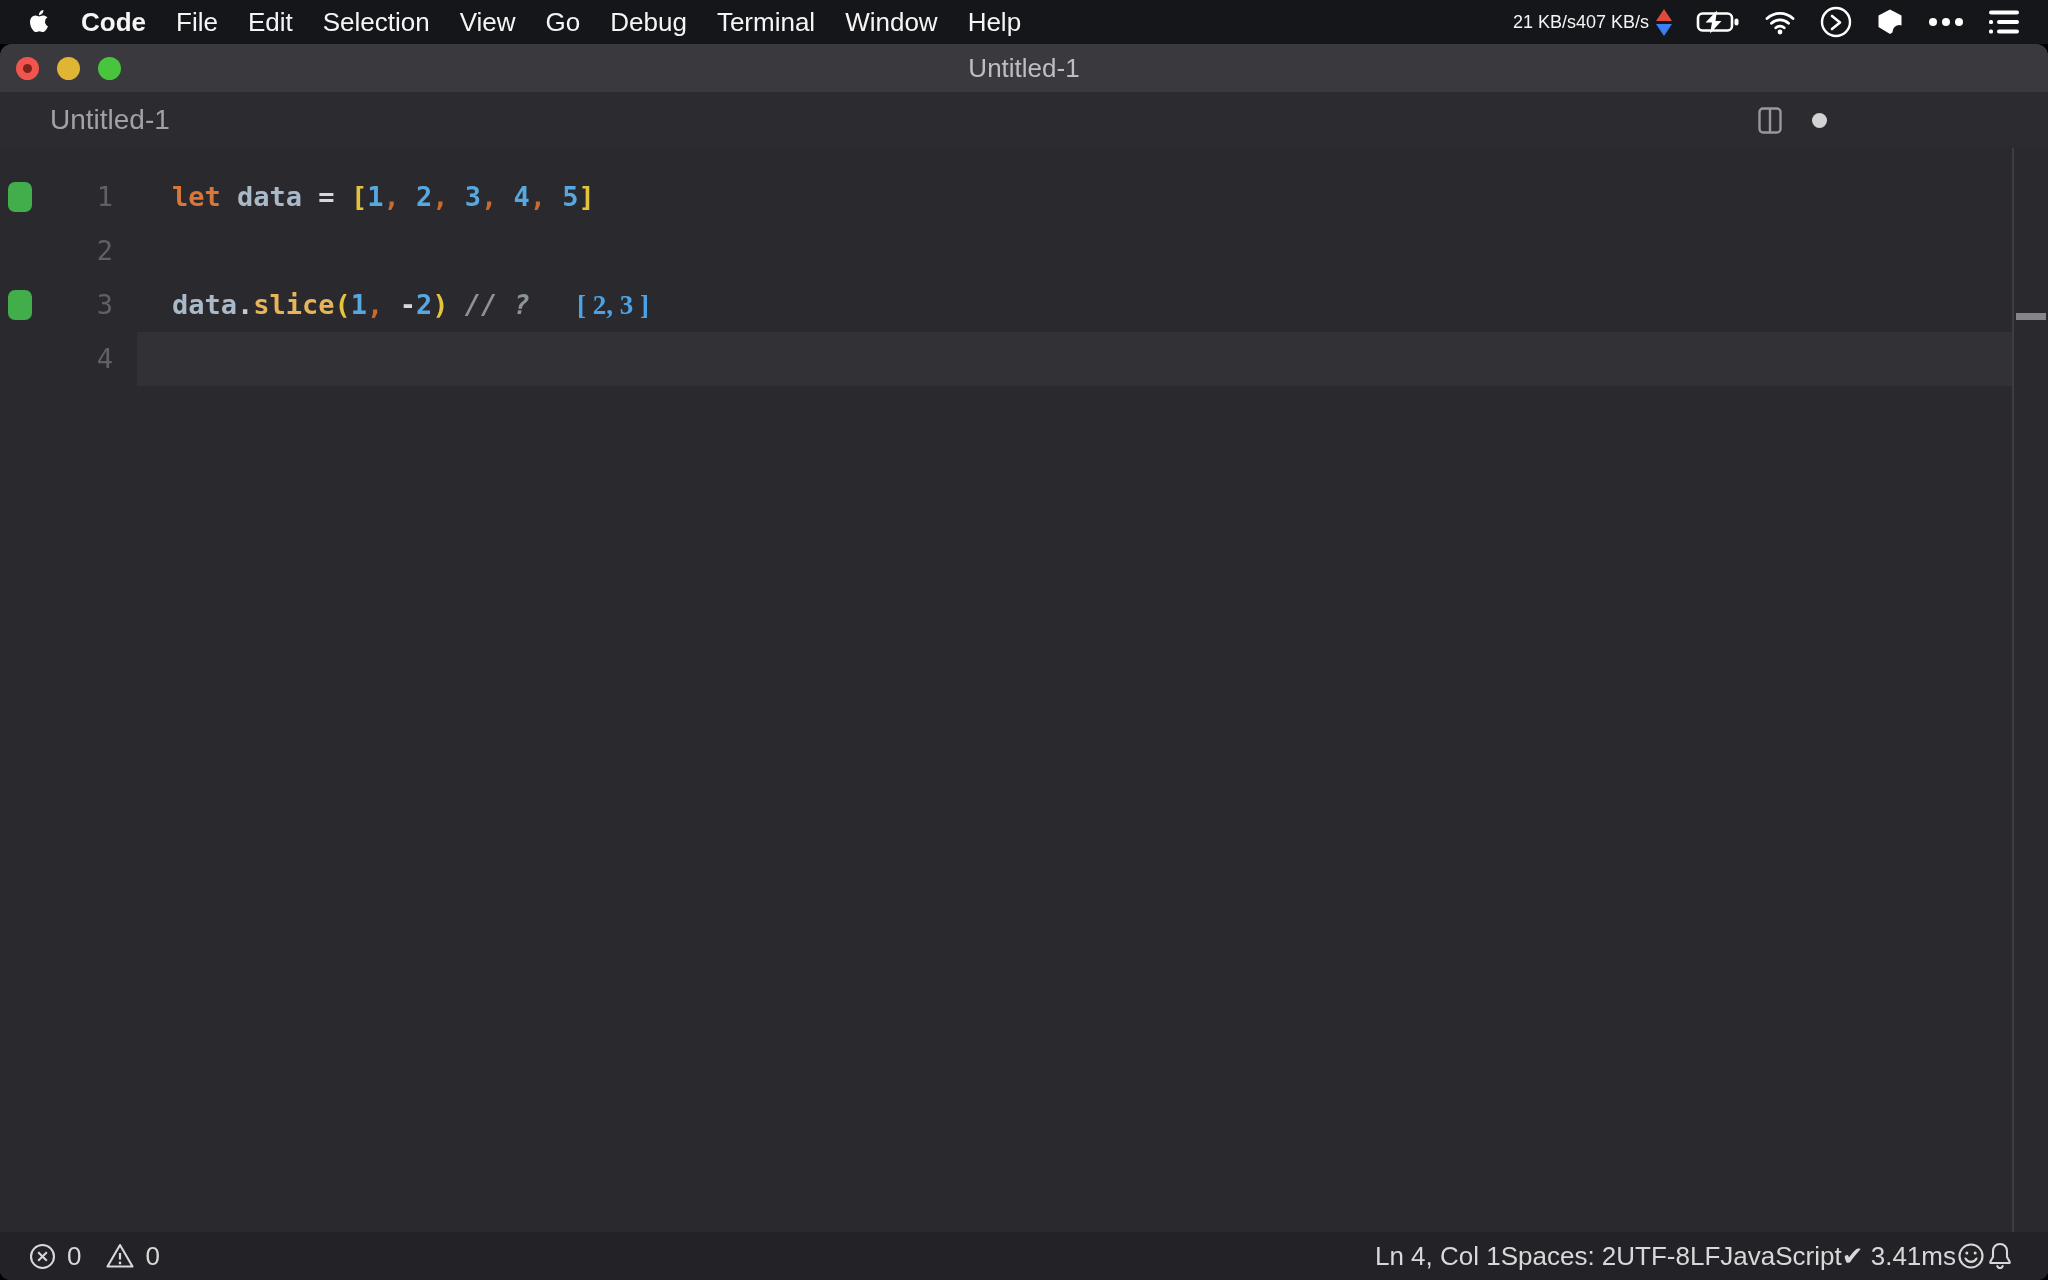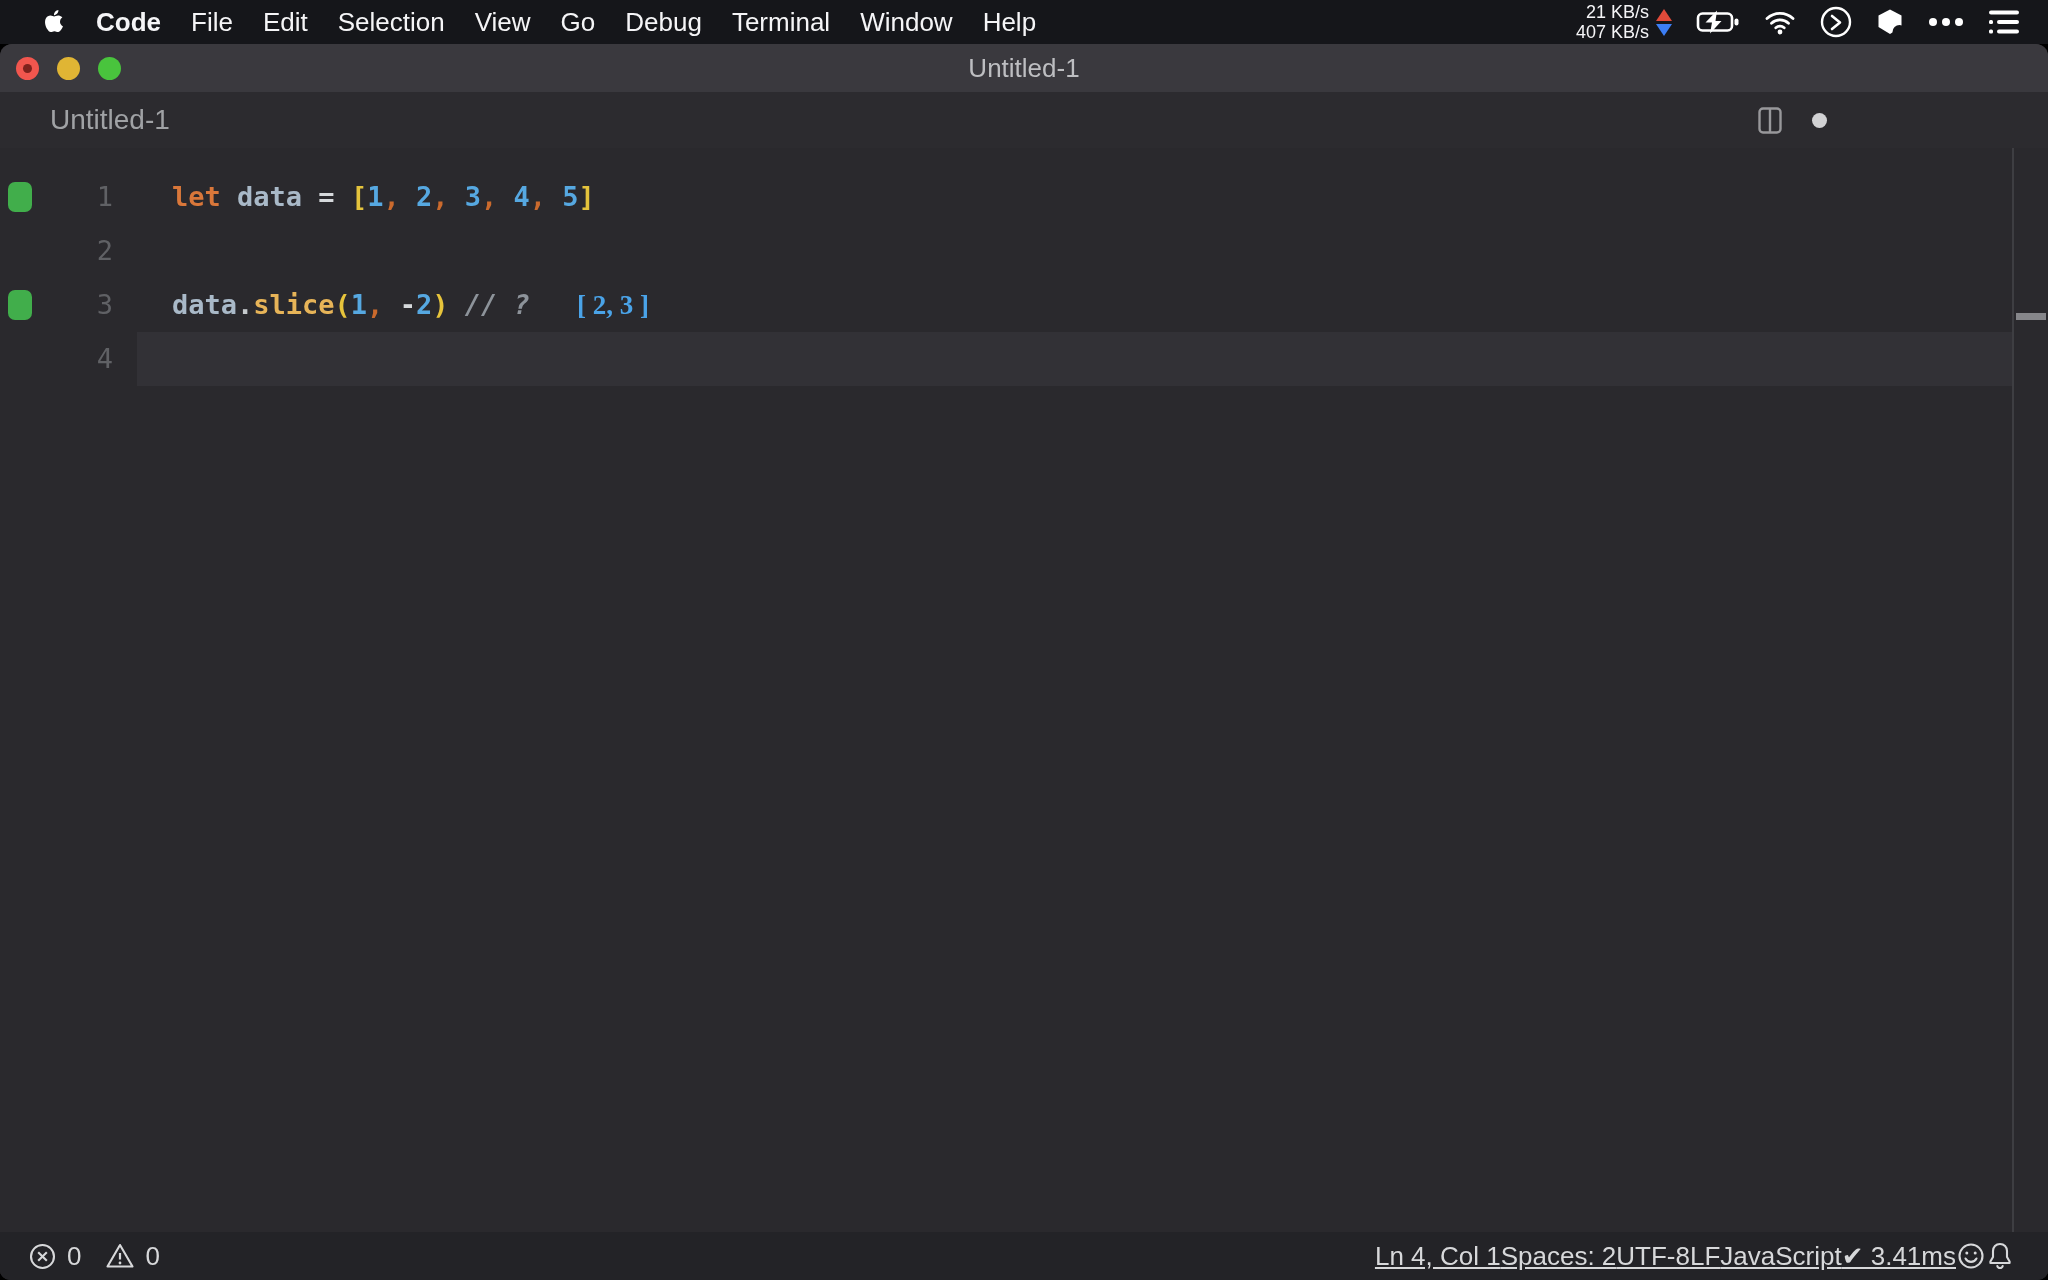--- a/index.html
+++ b/index.html
@@ -1,27 +1,27 @@
 <!DOCTYPE html>
 <html style="--desktop: #000000; --menubar-bg: #15161a; --menubar-text: #f5f5f7; --titlebar-bg: #3a393e; --titlebar-text: #bdbec1; --header-bg: #2c2b2f; --tab-text: #a0a2a5; --editor-bg: #2a292d; --line-highlight: #323136; --gutter-num: #606165; --marker-green: #41ae4b; --ruler-line: #3e3e42; --ruler-dash: #86868a; --icon-gray: #a6a7aa; --statusbar-bg: #232327; --status-text: #d7d8da; --tl-red: #f1564e; --tl-red-dot: #7e221d; --tl-yellow: #e0b534; --tl-green: #49c43d; --net-up: #e04a3a; --net-down: #3c7ef5; --kw: #d9773a; --ident: #a9b9c8; --op: #d6d9dc; --sqbr: #e4c33c; --num: #56a8e1; --comma: #cb6a2d; --dot: #c6cacd; --fn: #e7b458; --paren: #e7c43b; --cmt: #8d939a; --out: #4aa3e8;"><head>
 <meta charset="utf-8">
 <style>
   * { margin:0; padding:0; box-sizing:border-box; }
   html,body { width:2048px; height:1280px; overflow:hidden; background:var(--desktop,#000); font-family:"Liberation Sans", sans-serif; }
 
   
   .menubar { position:absolute; left:0; top:0; width:2048px; height:44px;
-    background:var(--menubar-bg); display:flex; align-items:center; color:var(--menubar-text);padding-left:15px; }
+    background:var(--menubar-bg); display:flex; align-items:center; color:var(--menubar-text); }
   .apple { margin-left:28px; display:flex; align-items:center; }
   .menus { display:flex; align-items:center; margin-left:16px; }
   .menu-item { padding:0 15px; font-size:26px; line-height:44px; color:var(--menubar-text); }
   .menu-item.app { font-weight:700; }
   .menubar-right { margin-left:auto; display:flex; align-items:center; gap:24px; padding-right:28px; }
   .net { display:flex; align-items:center; gap:7px; }
-  .net-text { display:flex; flex-direction:column; align-items:flex-end; font-size:18px; line-height:20px; color:var(--menubar-text); }
+  .net-text { display:flex; flex-direction:row; align-items:flex-end; font-size:18px; line-height:20px; color:var(--menubar-text); }
   .net-arrows { display:flex; flex-direction:column; gap:3px; }
   .tri-up { width:0; height:0; border-left:8px solid transparent; border-right:8px solid transparent; border-bottom:12px solid var(--net-up); }
   .tri-down { width:0; height:0; border-left:8px solid transparent; border-right:8px solid transparent; border-top:12px solid var(--net-down); }
   .mb-icon { display:flex; align-items:center; }
 
   
   .window { position:absolute; left:0; top:44px; width:2048px; height:1236px;
     background:var(--editor-bg); border-radius:12px 12px 10px 10px; overflow:hidden; }
 
   .titlebar { position:relative; height:48px; background:var(--titlebar-bg); }
@@ -51,21 +51,21 @@
   .tk-kw{color:var(--kw);text-align:center;} .tk-id{color:var(--ident);} .tk-op{color:var(--op);}
   .tk-br{color:var(--sqbr);} .tk-num{color:var(--num);} .tk-cm{color:var(--comma);}
   .tk-dot{color:var(--dot);} .tk-fn{color:var(--fn);text-align:right;} .tk-pr{color:var(--paren);}
   .tk-cmt{color:var(--cmt); font-style:italic;} .tk-out{color:var(--out);font-family:Liberation Serif, serif;}
 
   
   .statusbar { position:absolute; left:0; bottom:0; width:2048px; height:48px; background:var(--statusbar-bg);
     display:flex; align-items:center; color:var(--status-text); font-size:26px; }
   .sb-left { display:flex; align-items:center; gap:10px; padding-left:28px; }
   .sb-left .count { margin-right:14px; }
-  .sb-right { margin-left:auto; display:flex; align-items:center; padding-right:34px;text-decoration:underline; }
+  .sb-right { margin-left:auto; display:flex; align-items:center; padding-right:34px; }
   .sb-item { white-space:nowrap; }
   svg { display:block; }
 </style>
 </head>
 <body>
 
 <div class="menubar">
   <span class="apple">
     <svg width="22" height="26" viewBox="0 0 24 28" fill="#ffffff">
       <path d="M12.15 7.9c-.95 0-2.42-1.08-3.96-1.04-2.04.03-3.91 1.18-4.96 3.01-2.12 3.68-.55 9.1 1.52 12.09 1.01 1.45 2.21 3.09 3.79 3.03 1.52-.06 2.09-.99 3.94-.99 1.83 0 2.35.99 3.96.95 1.64-.03 2.68-1.48 3.68-2.95 1.16-1.69 1.64-3.32 1.66-3.41-.04-.01-3.18-1.22-3.22-4.86-.03-3.04 2.48-4.49 2.6-4.56-1.43-2.09-3.62-2.32-4.39-2.38-2-.16-3.68 1.09-4.61 1.09zM15.53 4.83C16.37 3.82 16.93 2.4 16.78 1c-1.21.05-2.66.8-3.53 1.82-.78.9-1.45 2.34-1.27 3.71 1.34.1 2.71-.69 3.56-1.7z"></path>

